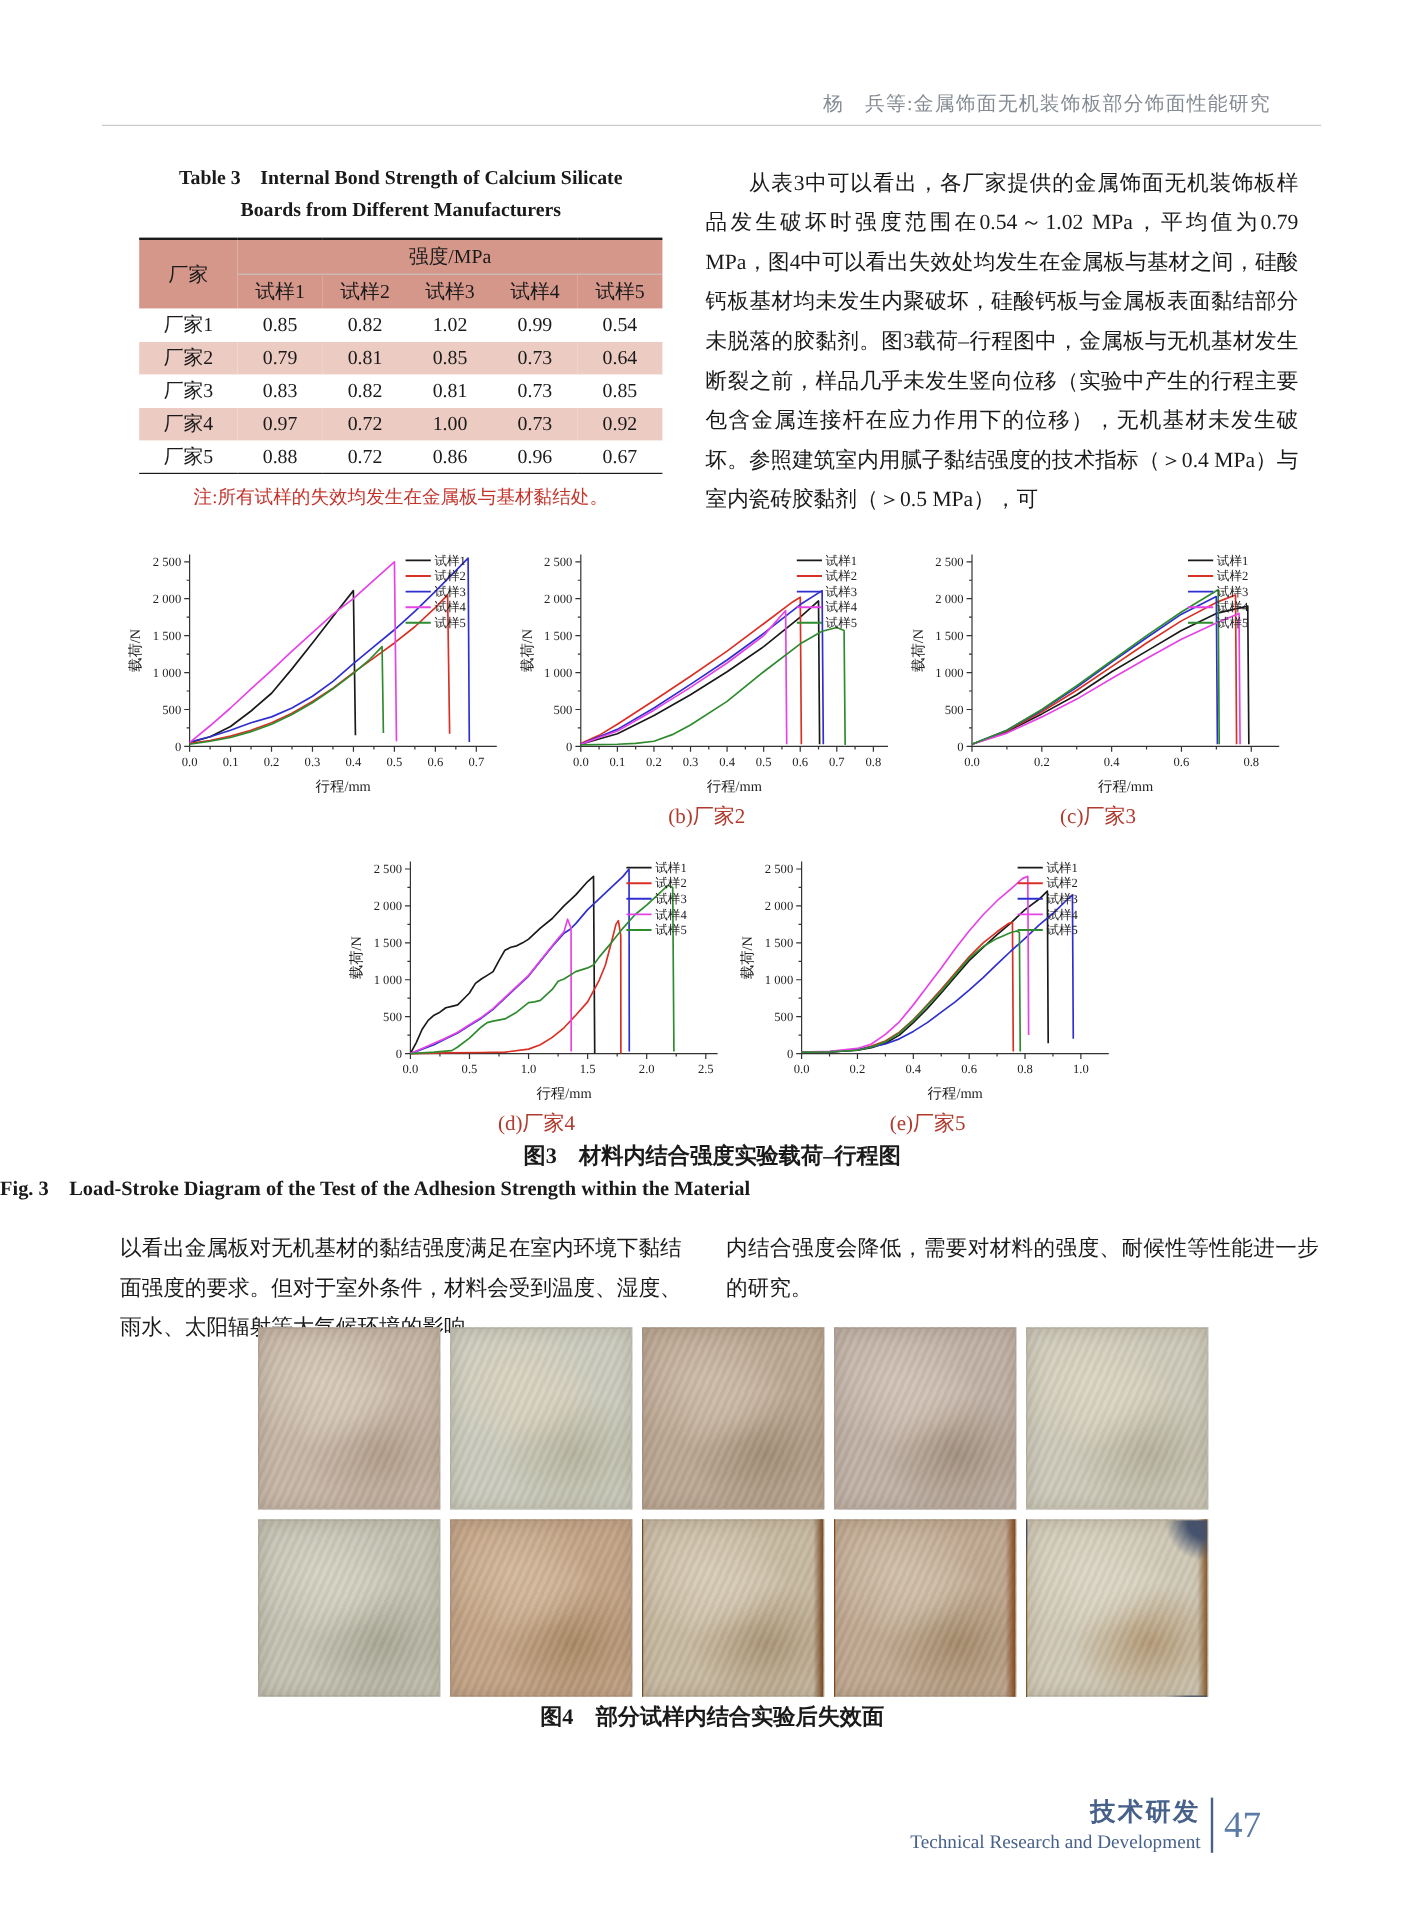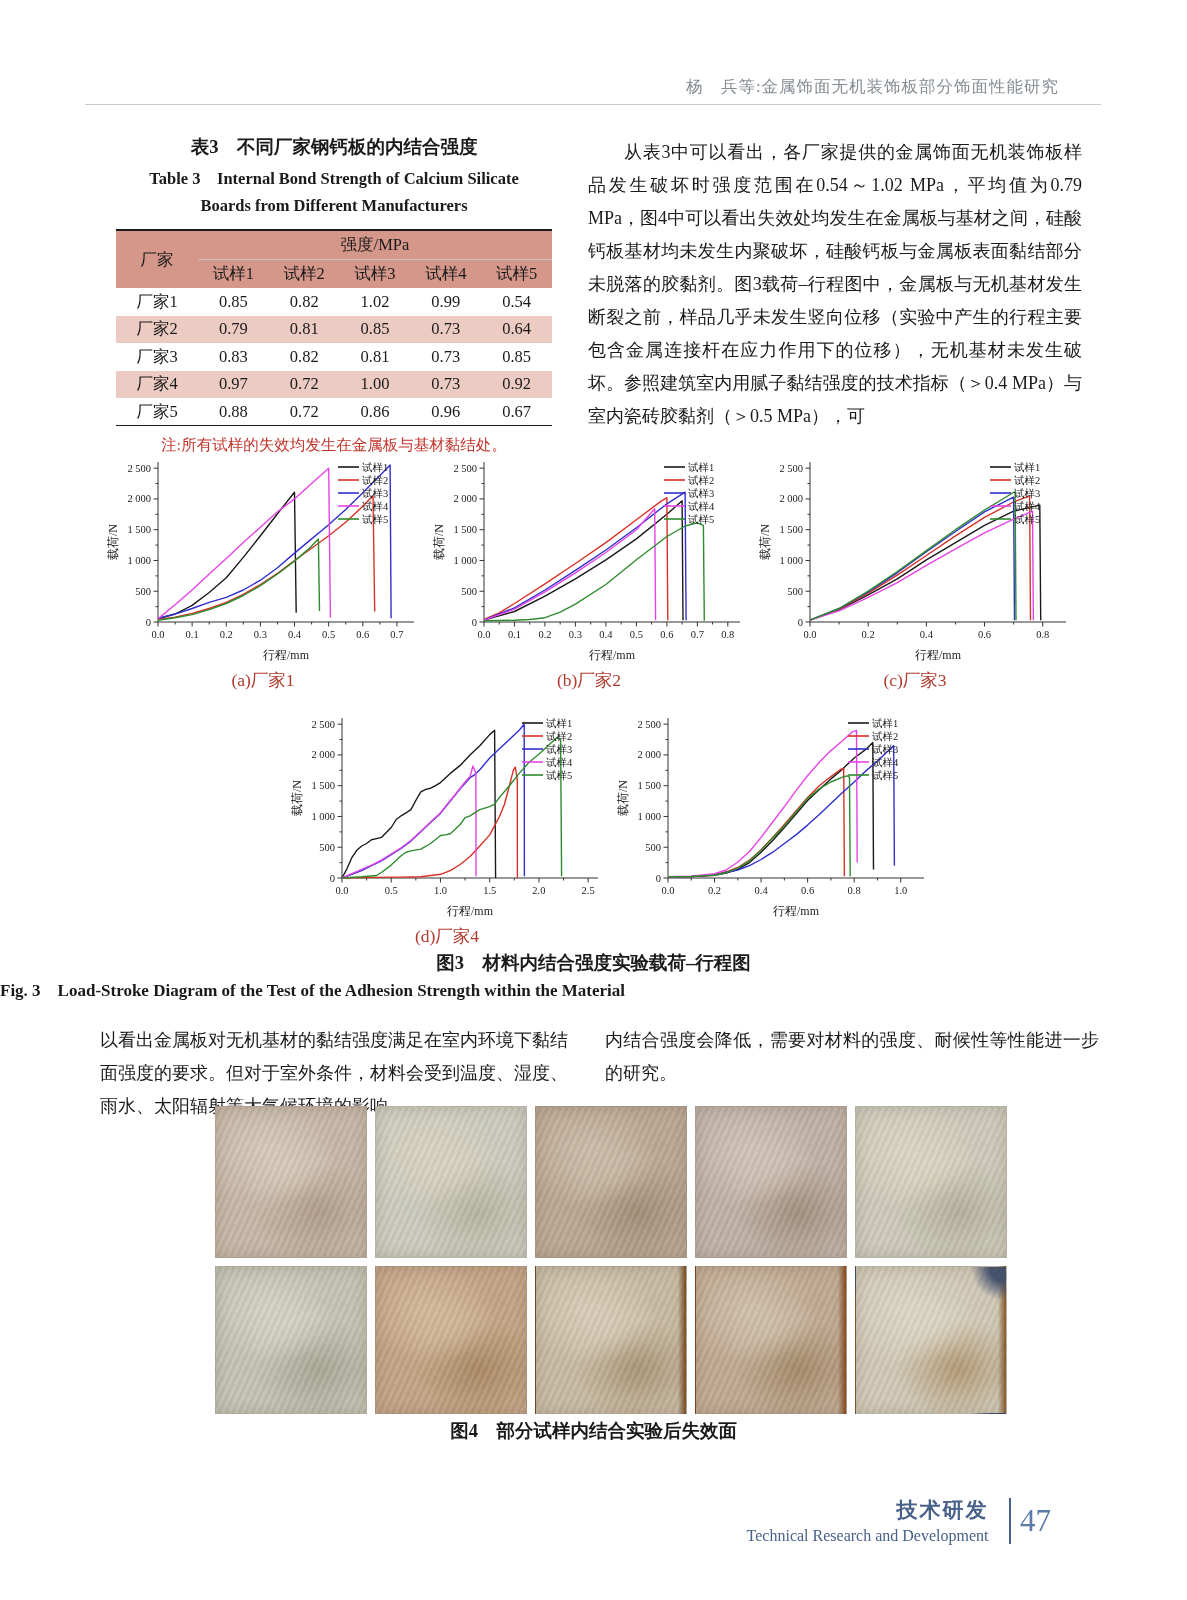--- a/index.html
+++ b/index.html
@@ -44,36 +44,35 @@
 
   .bottom-left{position:absolute;left:100px;top:1024px;width:468px;}
   .bottom-right{position:absolute;left:588px;top:1024px;width:494px;margin-left:17px;}
 
   .photo-grid{position:absolute;left:215px;top:1106px;width:792px;display:grid;
               grid-template-columns:repeat(5,152px);grid-template-rows:152px 148px;gap:8px;}
   .photo{width:152px;height:100%;border:1px solid rgba(0,0,0,0.10);box-sizing:border-box;
          box-shadow:inset 0 0 14px rgba(90,75,55,0.22);}
 
   .footer{position:absolute;top:1496px;right:136px;display:flex;align-items:center;color:var(--footer-blue);}
-  .f-text{text-align:right;padding-right:20px;}
+  .f-text{text-align:right;padding-right:8px;}
   .f-cn{font-size:21px;font-weight:bold;letter-spacing:2px;font-family:"Liberation Sans","DejaVu Sans",sans-serif;}
   .f-en{font-size:16px;margin-top:3px;}
   .f-bar{width:2.5px;height:46px;background:var(--footer-blue);}
   .f-num{font-size:31px;padding-left:9px;color:var(--footer-page-blue);}
 </style>
 </head>
 <body>
 
 <div class="page">
 
   <div class="running-head">杨　兵等:金属饰面无机装饰板部分饰面性能研究</div>
   <div class="head-rule"></div>
 
   <div class="top-left">
-    <div class="t-cn">表3　不同厂家钢钙板的内结合强度</div>
     <div class="t-en">Table 3　Internal Bond Strength of Calcium Silicate</div>
     <div class="t-en">Boards from Different Manufacturers</div>
     <table id="tbl3">
         <thead>
           <tr>
             <th rowspan="2" style="width: 78px;">厂家</th>
             <th colspan="5" class="group">强度/MPa</th>
           </tr>
           <tr>
             <th>试样1</th>
@@ -197,21 +196,20 @@
             <line x1="234" y1="28" x2="255" y2="28" stroke="#d93025" stroke-width="1.6"></line>
             <text x="258" y="31.5" font-size="10.5" fill="#222">试样2</text>
             <line x1="234" y1="41" x2="255" y2="41" stroke="#2f2fd0" stroke-width="1.6"></line>
             <text x="258" y="44.5" font-size="10.5" fill="#222">试样3</text>
             <line x1="234" y1="54" x2="255" y2="54" stroke="#e643e6" stroke-width="1.6"></line>
             <text x="258" y="57.5" font-size="10.5" fill="#222">试样4</text>
             <line x1="234" y1="67" x2="255" y2="67" stroke="#2e8b2e" stroke-width="1.6"></line>
             <text x="258" y="70.5" font-size="10.5" fill="#222">试样5</text>
           </g>
         </svg>
-        <div class="chart-cap">(a)厂家1</div>
       </div>
       <div class="chart">
         <svg width="318" height="214" viewBox="0 0 318 214">
           <g stroke="#333" stroke-width="1">
             <line x1="54" y1="10" x2="54" y2="170"></line>
             <line x1="54" y1="170" x2="310" y2="170"></line>
           </g>
           <g stroke="#333" stroke-width="1">
             <line x1="49.5" y1="170" x2="54" y2="170"></line>
             <line x1="51.5" y1="154.6153846153846" x2="54" y2="154.6153846153846"></line>
@@ -469,20 +467,21 @@
             <line x1="234" y1="28" x2="255" y2="28" stroke="#d93025" stroke-width="1.6"></line>
             <text x="258" y="31.5" font-size="10.5" fill="#222">试样2</text>
             <line x1="234" y1="41" x2="255" y2="41" stroke="#2f2fd0" stroke-width="1.6"></line>
             <text x="258" y="44.5" font-size="10.5" fill="#222">试样3</text>
             <line x1="234" y1="54" x2="255" y2="54" stroke="#e643e6" stroke-width="1.6"></line>
             <text x="258" y="57.5" font-size="10.5" fill="#222">试样4</text>
             <line x1="234" y1="67" x2="255" y2="67" stroke="#2e8b2e" stroke-width="1.6"></line>
             <text x="258" y="70.5" font-size="10.5" fill="#222">试样5</text>
           </g>
         </svg>
+        <div class="chart-cap">(e)厂家5</div>
       </div>
     </div>
 
   <div class="figcap-cn fig3cn">图3　材料内结合强度实验载荷–行程图</div>
   <div class="figcap-en fig3en">Fig. 3　Load-Stroke Diagram of the Test of the Adhesion Strength within the Material</div>
 
   <div class="bottom-left">
     <p class="body-p">以看出金属板对无机基材的黏结强度满足在室内环境下黏结面强度的要求。但对于室外条件，材料会受到温度、湿度、雨水、太阳辐射等大气候环境的影响，</p>
   </div>
   <div class="bottom-right">

